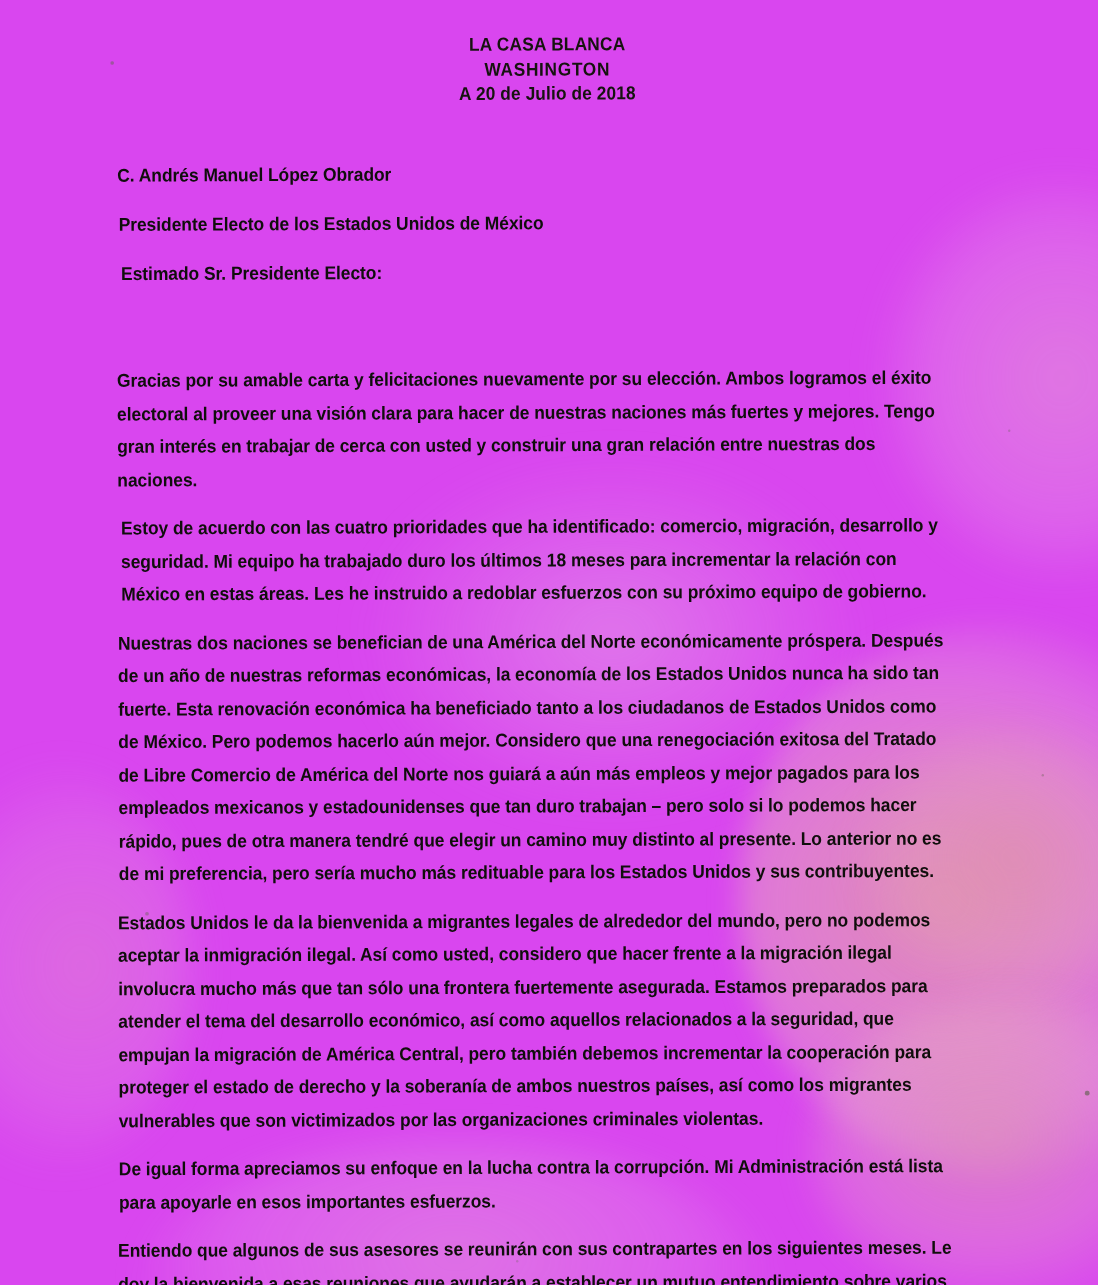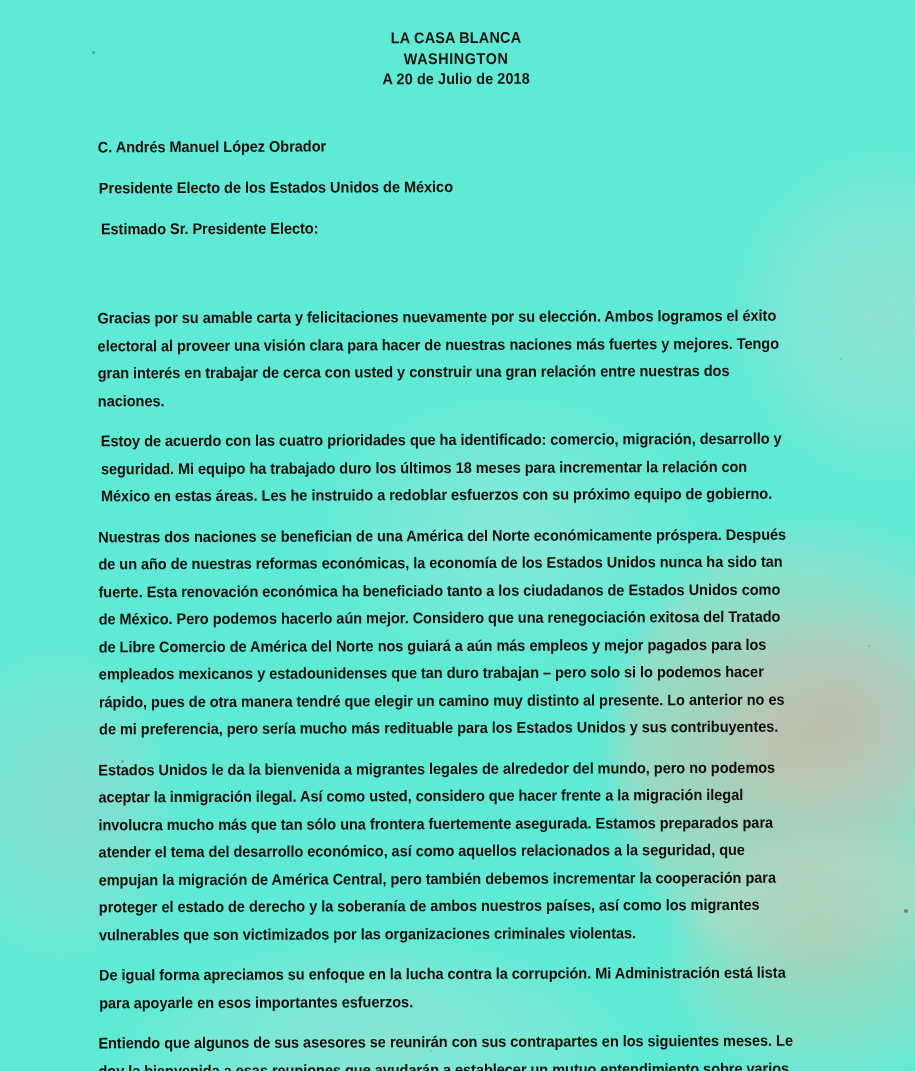--- a/index.html
+++ b/index.html
@@ -9,21 +9,21 @@
   }
   body {
     font-family: "Liberation Sans", sans-serif;
   }
 
   #page {
     position: relative;
     width: 915px;
     height: 1071px;
     overflow: hidden;
-    background: #5eead4;
+    background: #d946ef;
   }
 
   
   .stain {
     position: absolute;
     pointer-events: none;
     border-radius: 50%;
   }
   .stain-right-main {
     right: -130px;

